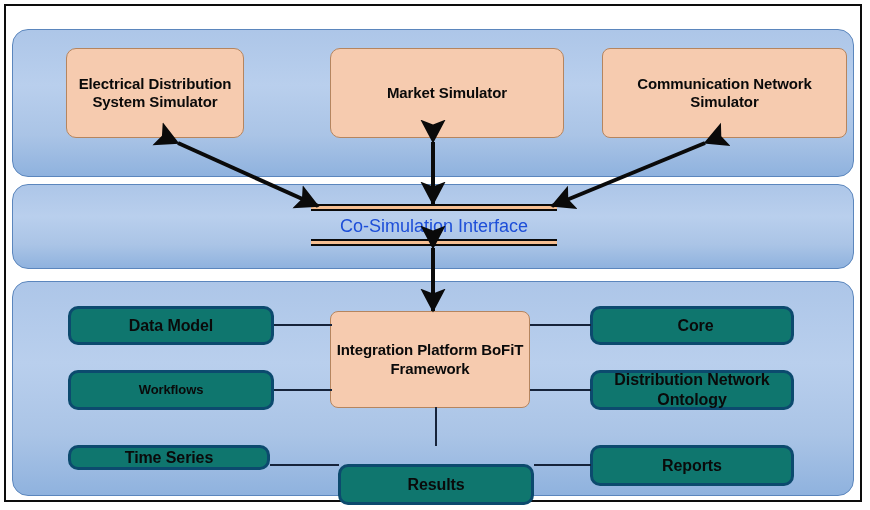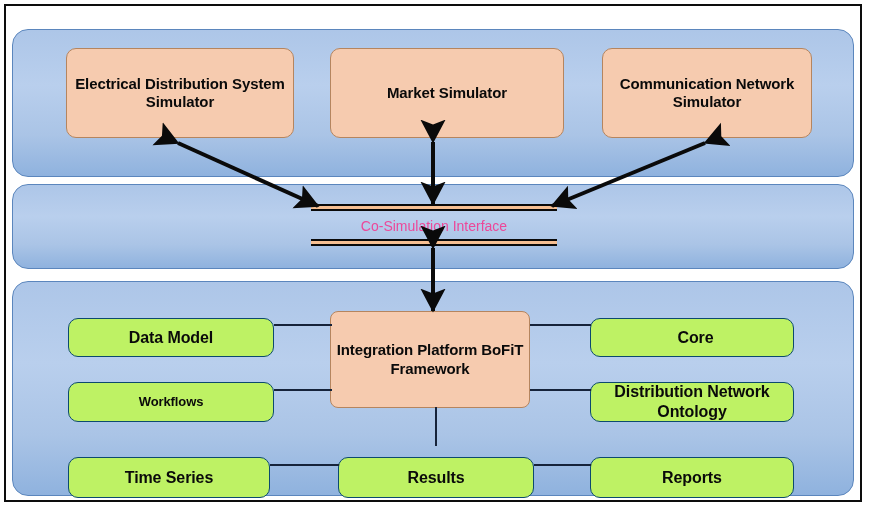--- a/index.html
+++ b/index.html
@@ -50,38 +50,37 @@
     color: #0a0a0a;
     font-weight: bold;
     line-height: 1.22;
     letter-spacing: -0.1px;
   }
   .node.peach {
     background: #f6cbaf;
     border: 1px solid #b5855f;
   }
   .node.yellow {
-    background: #bef264;
-    border: 1px solid #0c4a6e;
-    margin-top: 12px;
+    background: #0f766e;
+    border: 3px solid #0c4a6e;
   }
 
   
-  #node-eds-sim    { left: 66px;  top: 48px;  width: 228px; height: 90px; font-size: 15px; }
+  #node-eds-sim    { left: 66px;  top: 48px;  width: 178px; height: 90px; font-size: 15px; }
   #node-market-sim { left: 330px; top: 48px;  width: 234px; height: 90px; font-size: 15px; }
-  #node-comm-sim   { left: 602px; top: 48px;  width: 210px; height: 90px; font-size: 15px; }
+  #node-comm-sim   { left: 602px; top: 48px;  width: 245px; height: 90px; font-size: 15px; border-radius: 8px; }
 
   
   #node-integration { left: 330px; top: 311px; width: 200px; height: 97px; font-size: 15px; border-radius: 8px; }
   #node-data-model  { left: 68px;  top: 306px; width: 206px; height: 39px; font-size: 16px; }
   #node-workflows   { left: 68px;  top: 370px; width: 206px; height: 40px; font-size: 13px; }
-  #node-time-series { left: 68px;  top: 445px; width: 202px; height: 41px; font-size: 16px; }
+  #node-time-series { left: 68px;  top: 445px; width: 202px; height: 25px; font-size: 16px; }
   #node-core        { left: 590px; top: 306px; width: 204px; height: 39px; font-size: 16px; padding-left: 7px; }
   #node-ontology    { left: 590px; top: 370px; width: 204px; height: 40px; font-size: 16px; }
-  #node-results     { left: 338px; top: 445px; width: 196px; height: 41px; font-size: 16px; }
+  #node-results     { left: 338px; top: 464px; width: 196px; height: 41px; font-size: 16px; }
   #node-reports     { left: 590px; top: 445px; width: 204px; height: 41px; font-size: 16px; text-align: right; }
 
   
   #node-cosim-interface {
     position: absolute;
     left: 311px;
     top: 204px;
     width: 246px;
     height: 42px;
     box-sizing: border-box;
@@ -92,22 +91,22 @@
   }
   .cosim-bar {
     width: 100%;
     height: 7px;
     background: #f6bf92;
     border-top: 2px solid #0a0a0a;
     border-bottom: 2px solid #0a0a0a;
     box-sizing: border-box;
   }
   #cosim-label {
-    font-size: 14px;
-    color: #ec4899;
+    font-size: 18px;
+    color: #1d4ed8;
     white-space: nowrap;
     line-height: 1;
     padding: 1px 0 0 0;
   }
 
   
   .connector {
     position: absolute;
     background: #16233a;
   }

